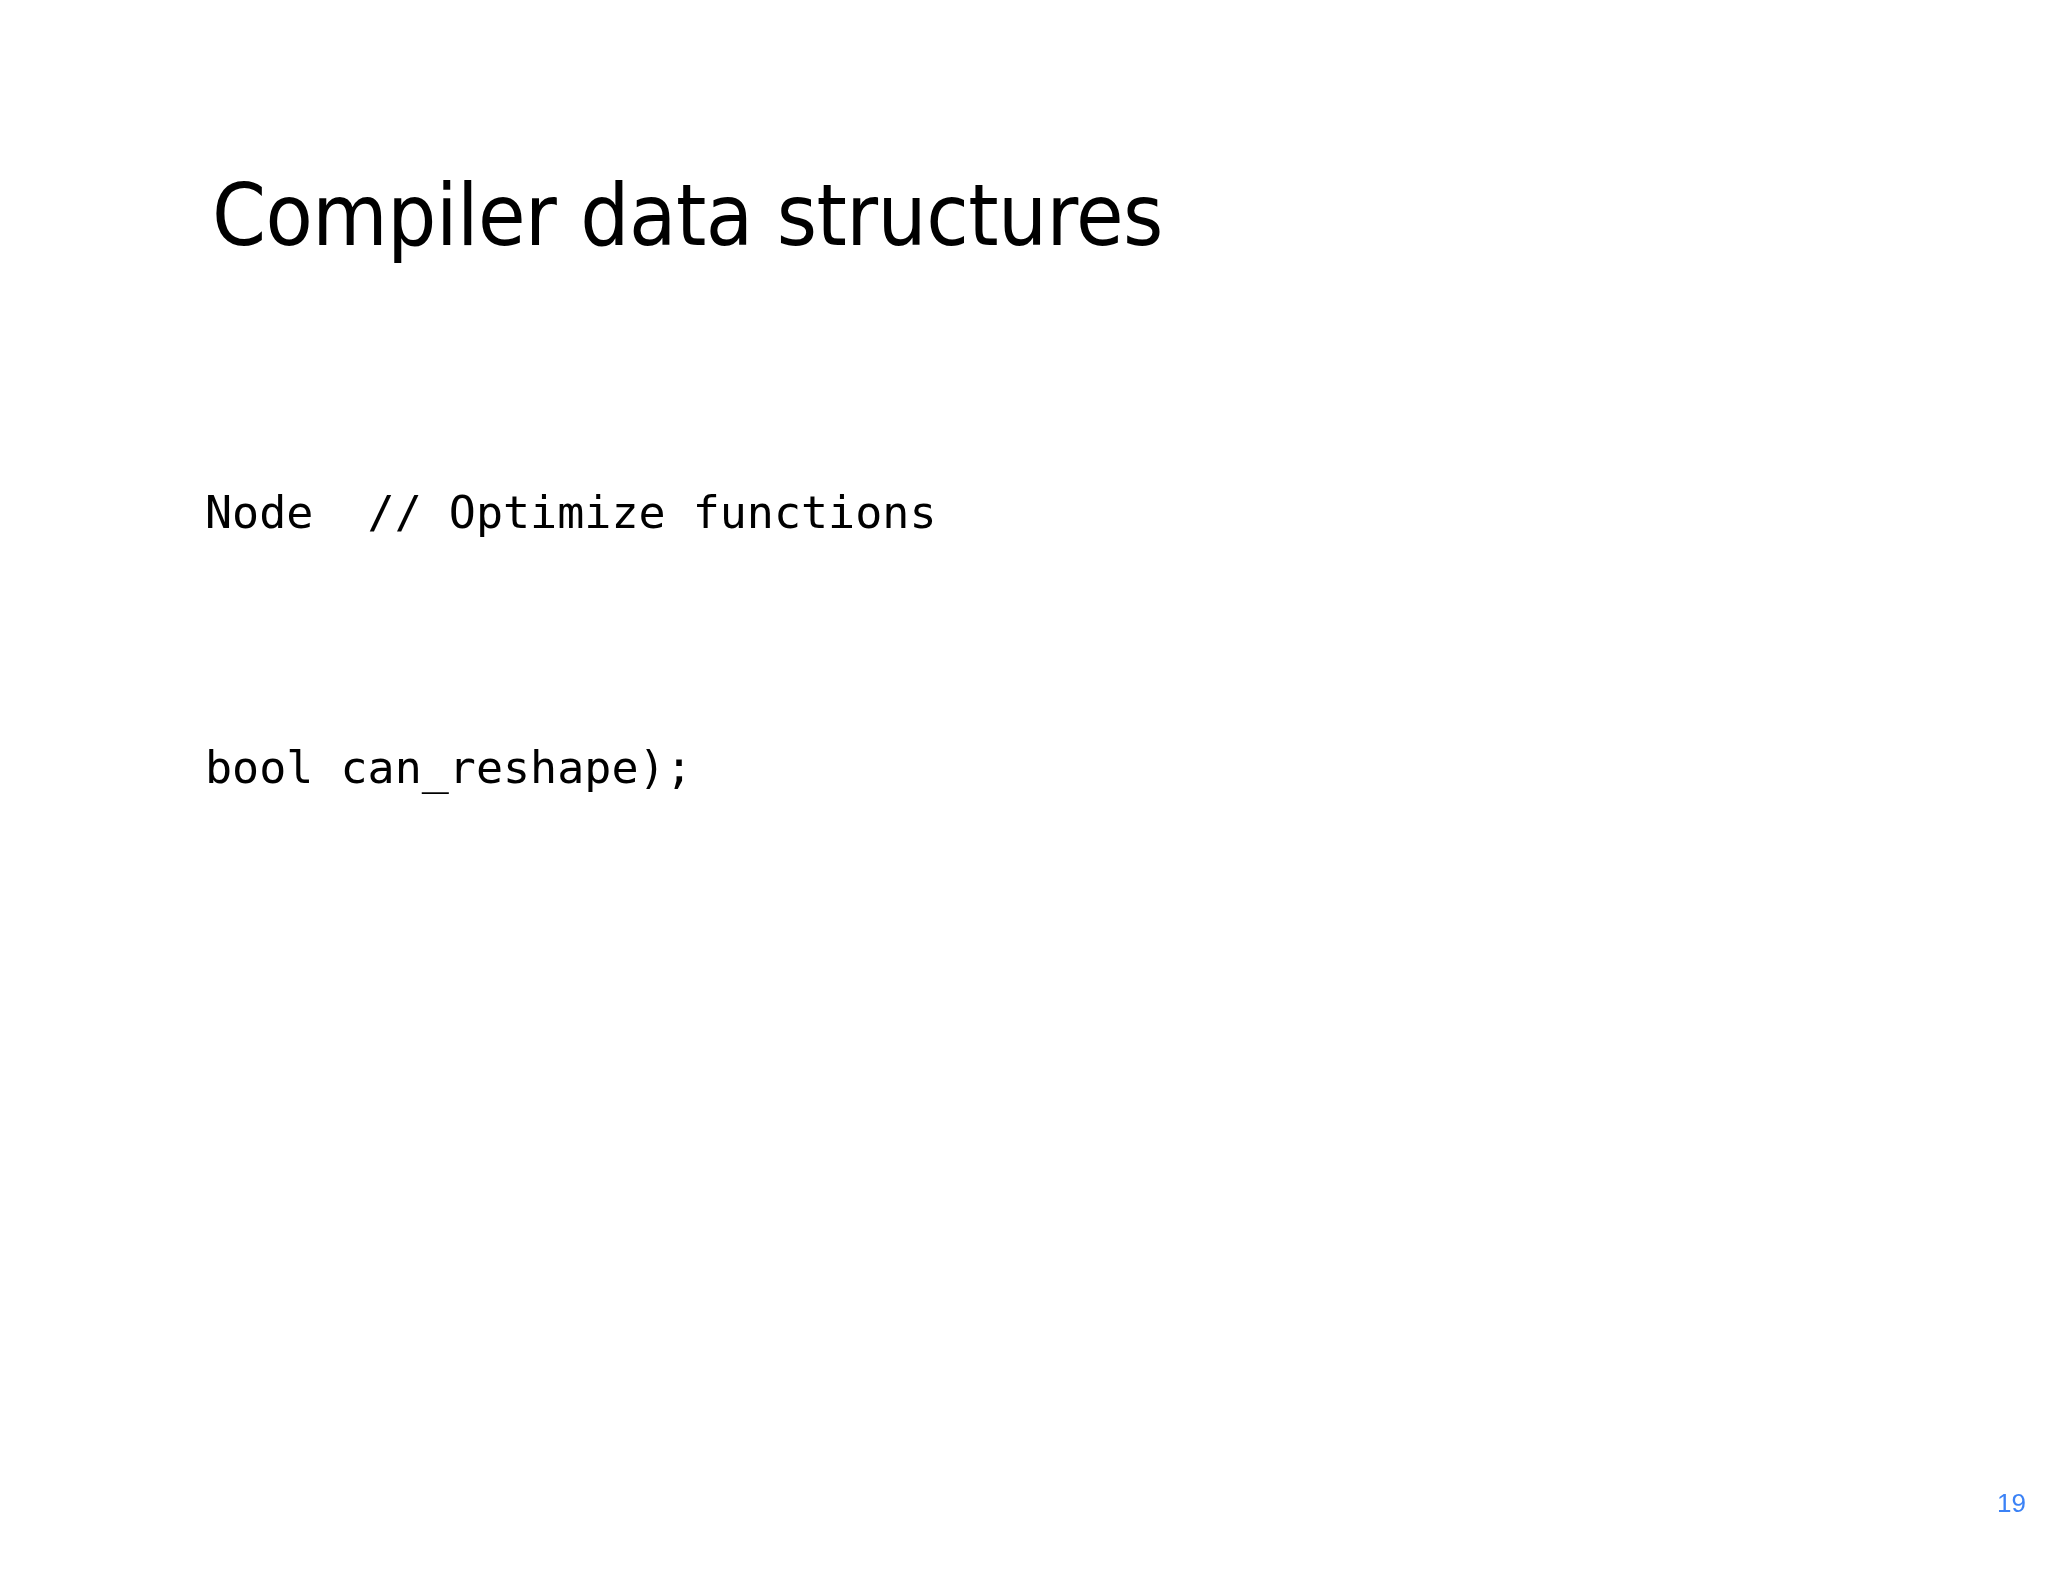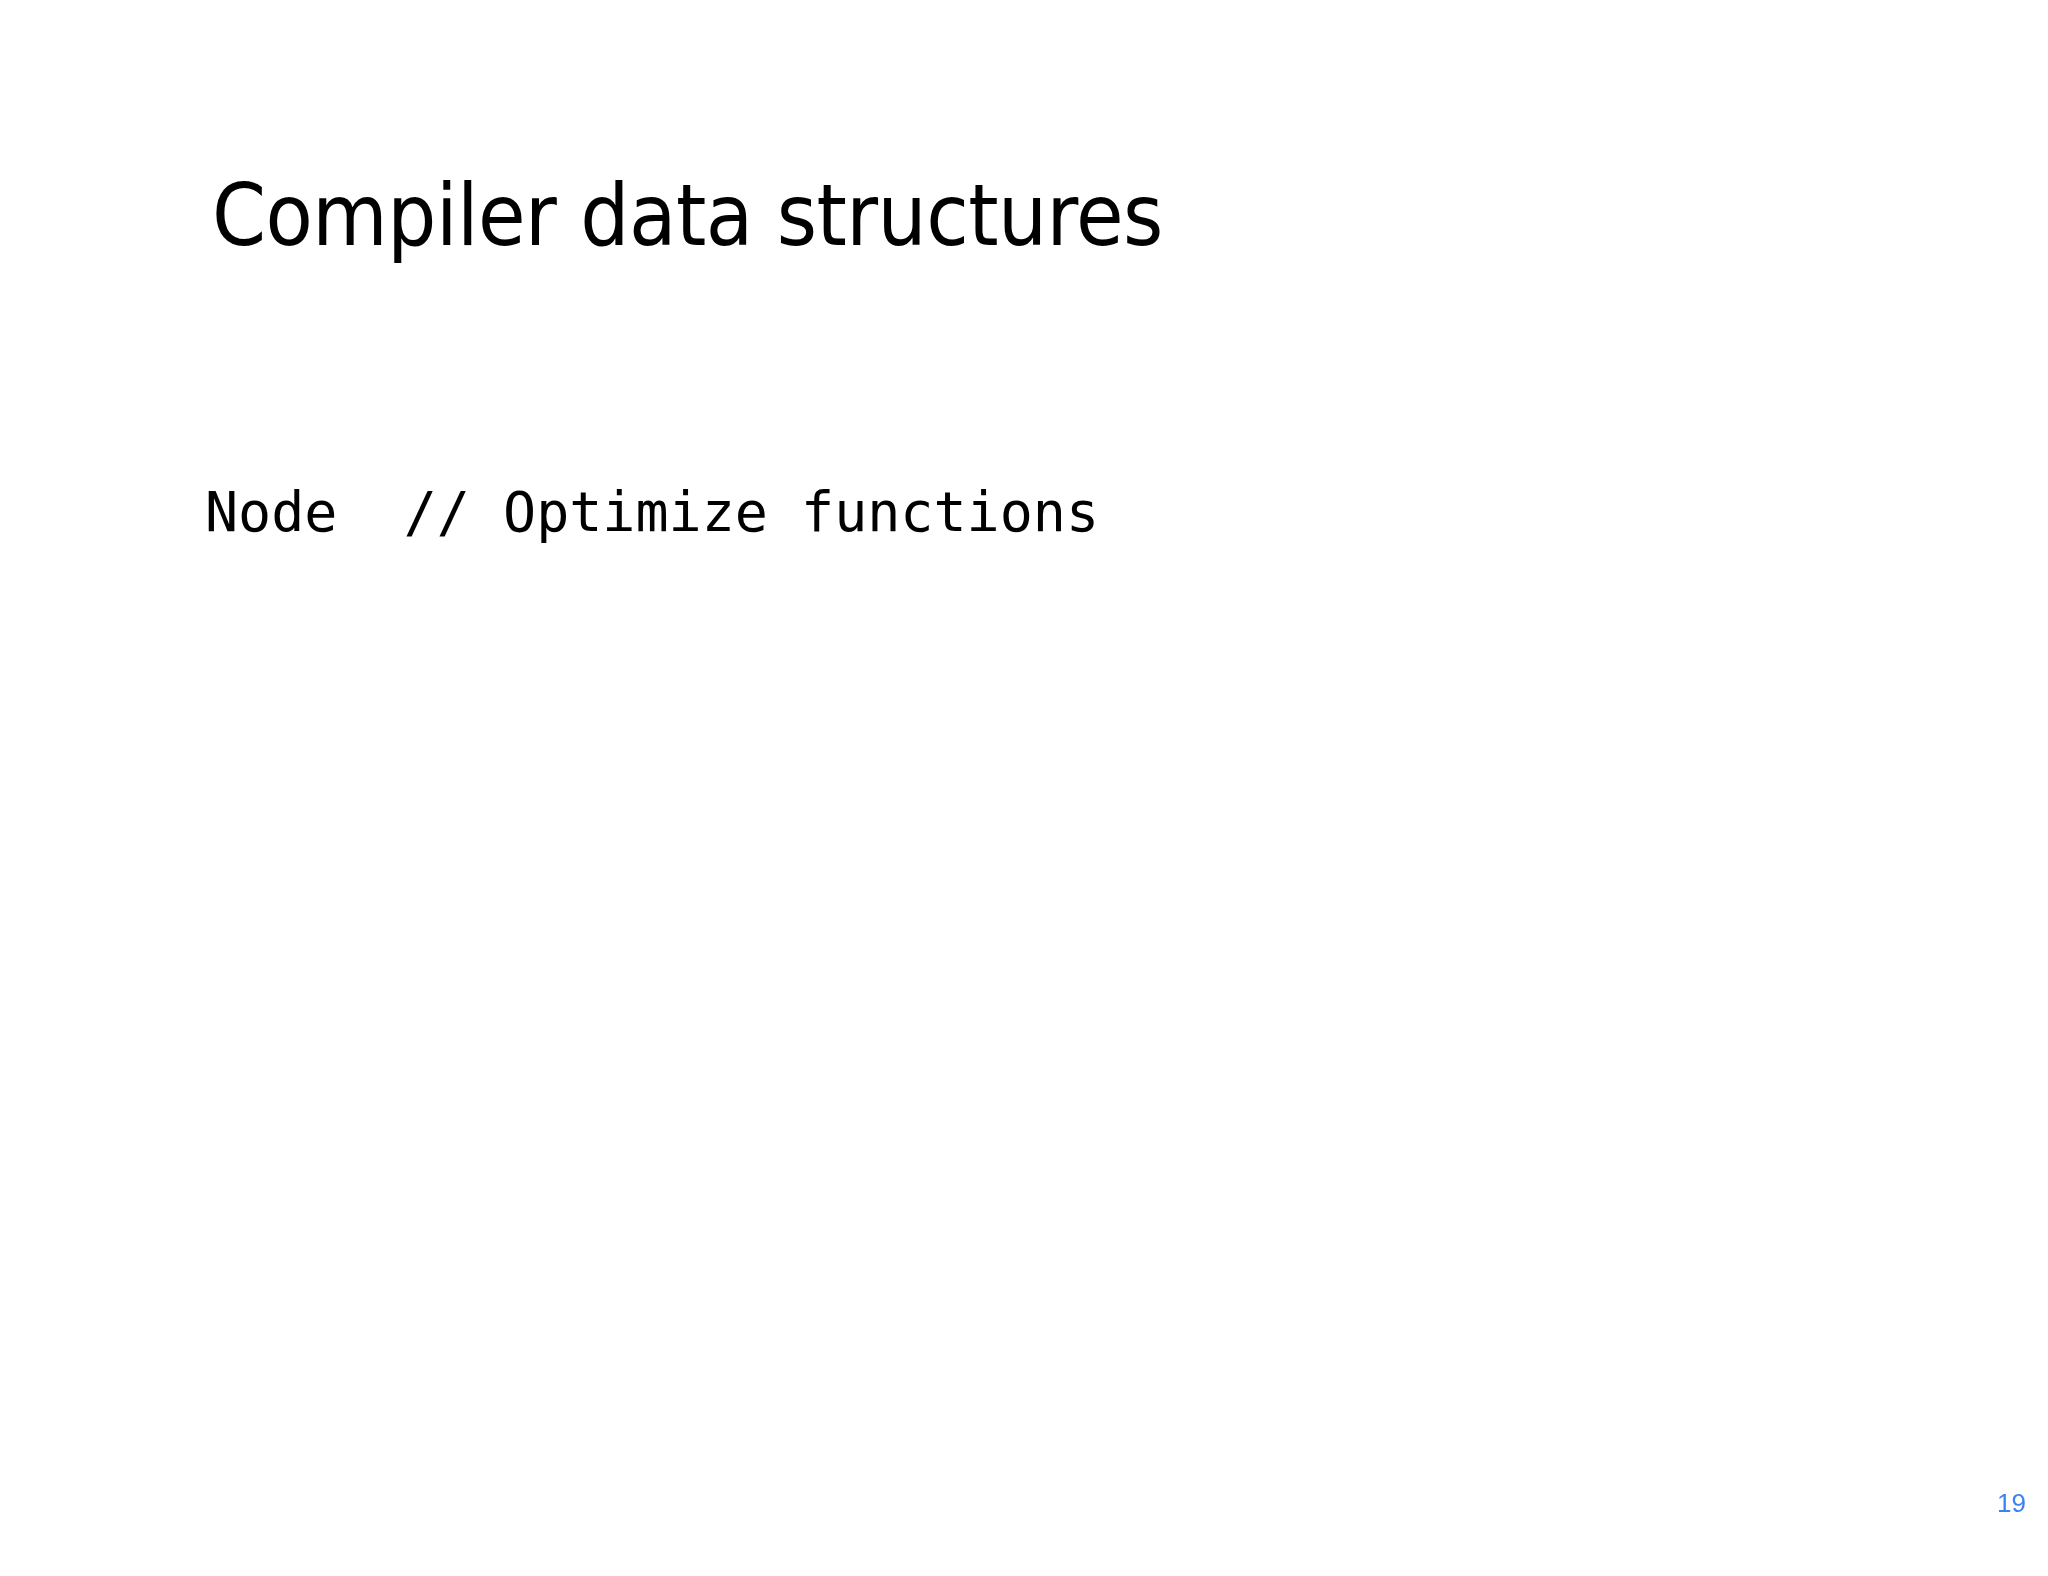--- a/index.html
+++ b/index.html
@@ -29,21 +29,21 @@
     white-space: nowrap;
   }
   #code-body {
     position: absolute;
     left: 205px;
     top: 300px;
     width: 1700px;
   }
   .code-block {
     font-family: "DejaVu Sans Mono", "Liberation Mono", monospace;
-    font-size: 55px;
+    font-size: 45px;
     line-height: 85px;
     color: #000000;
     white-space: pre;
     letter-spacing: 0px;
   }
   .code-line {
     white-space: pre;
     min-height: 85px;
   }
   .block-gap {
@@ -64,20 +64,21 @@
 <body>
 
 <div id="slide">
 
   <h1 id="slide-title">Compiler data structures</h1>
 
   <div id="code-body">
 
     <div class="code-block">
       <div class="code-line">Node  // Optimize functions</div>
+      <div class="code-line">bool can_reshape);</div>
     </div>
 
     <div class="block-gap"></div>
 
     <div class="code-block">
       
       
       
     </div>
 

